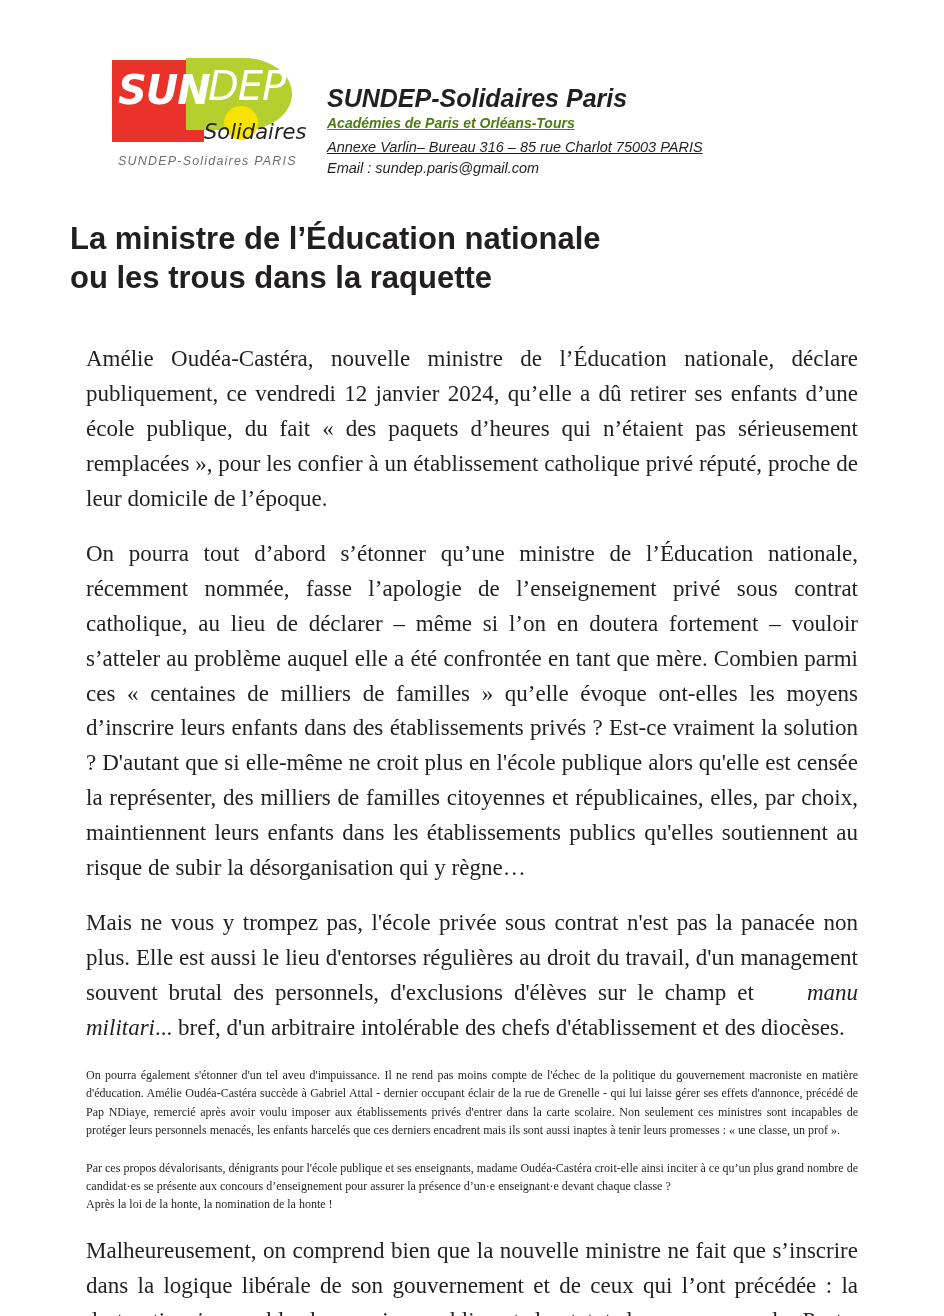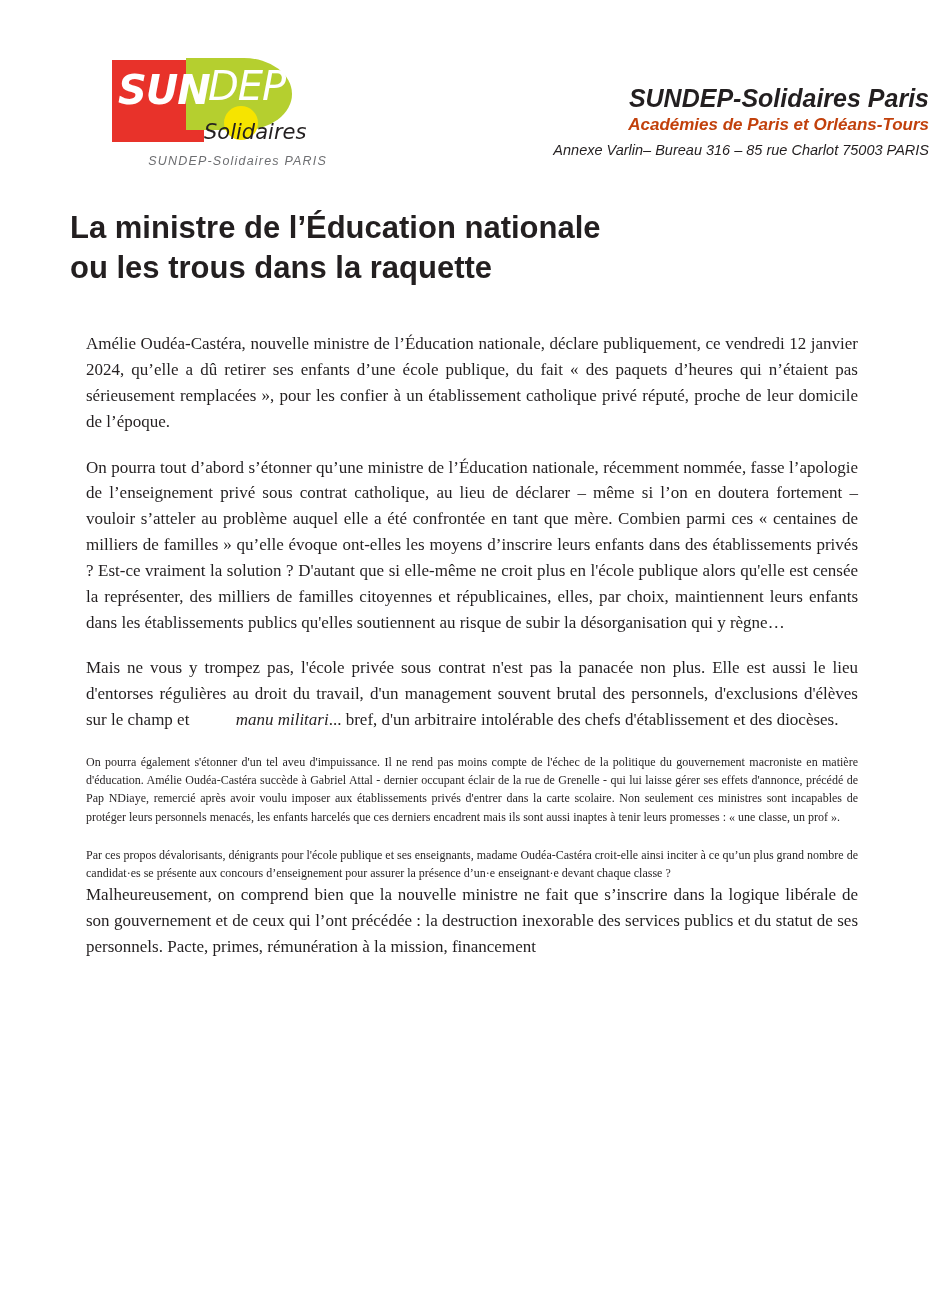--- a/index.html
+++ b/index.html
@@ -19,22 +19,21 @@
     min-height: 1316px;
     box-sizing: border-box;
     padding: 0;
     background: #fff;
   }
 
   
   .letterhead {
     display: flex;
     align-items: flex-start;
-    padding: 58px 15px 0 0;
-    text-align: right;
+    padding: 58px 0 0 0;
   }
   .logo-block {
     width: 215px;
     margin-left: 112px;
     flex: 0 0 auto;
     position: relative;
   }
   .logo {
     position: relative;
     width: 180px;
@@ -123,56 +122,57 @@
     font-weight: bold;
     font-style: italic;
     font-size: 25px;
     color: #231f20;
     line-height: 1.15;
   }
   .org-sub {
     font-family: "Liberation Sans", sans-serif;
     font-weight: bold;
     font-style: italic;
-    font-size: 17px;
-    color: #c2410c;
+    font-size: 14px;
+    color: #4d7c0f;
     margin-top: 2px;
     line-height: 1.2;
+    text-decoration: underline;
   }
   .org-addr,
   .org-tel,
   .org-email {
     font-family: "Liberation Sans", sans-serif;
     font-style: italic;
     font-size: 14.5px;
     color: #231f20;
     line-height: 1.45;
   }
-  .org-addr { margin-top: 5px; }
+  .org-addr { margin-top: 5px; text-decoration: underline; }
 
   
   .doc-title {
     font-family: "Liberation Sans", sans-serif;
     font-size: 31px;
     line-height: 1.28;
     color: #231f20;
     margin: 40px 70px 0 70px;
   }
   .doc-title .line { display: block; }
 
   
   .body-copy {
     margin: 44px 86px 0 86px;
   }
   .body-copy p {
     text-align: justify;
     margin: 0 0 20px 0;
     line-height: 1.52;
   }
-  .body-copy p.sz-lg { font-size: 17px; }
+  .body-copy p.sz-lg { font-size: 23px; }
   .body-copy p.sz-sm { font-size: 12px; }
   .body-copy p.tight { margin-bottom: 0; }
   em { font-style: italic; margin-left: 42px; }
 </style>
 </head>
 <body>
 
 <div class="page">
 
   <div class="letterhead">
@@ -186,38 +186,40 @@
         <div class="yellow-dot"></div>
         <div class="solidaires">Solidaires</div>
       </div>
       <div class="logo-caption">SUNDEP-Solidaires PARIS</div>
     </div>
 
     <div class="org-block">
       <div class="org-name">SUNDEP-Solidaires Paris</div>
       <div class="org-sub">Académies de Paris et Orléans-Tours</div>
       <div class="org-addr">Annexe Varlin–  Bureau 316 – 85 rue Charlot 75003 PARIS</div>
+      <div class="org-email">Email : sundep.paris@gmail.com</div>
     </div>
 
   </div>
 
   <h1 class="doc-title">
     <span class="line">La ministre de l’Éducation nationale</span>
     <span class="line">ou les trous dans la raquette</span>
   </h1>
 
   <div class="body-copy">
 
     <p class="sz-lg">Amélie Oudéa-Castéra, nouvelle ministre de l’Éducation nationale, déclare publiquement, ce vendredi 12 janvier 2024, qu’elle a dû retirer ses enfants d’une école publique, du fait « des paquets d’heures qui n’étaient pas sérieusement remplacées », pour les confier à un établissement catholique privé réputé, proche de leur domicile de l’époque.</p>
 
     <p class="sz-lg">On pourra tout d’abord s’étonner qu’une ministre de l’Éducation nationale, récemment nommée, fasse l’apologie de l’enseignement privé sous contrat catholique, au lieu de déclarer – même si l’on en doutera fortement – vouloir s’atteler au problème auquel elle a été confrontée en tant que mère. Combien parmi ces « centaines de milliers de familles » qu’elle évoque ont-elles les moyens d’inscrire leurs enfants dans des établissements privés ? Est-ce vraiment la solution ? D'autant que si elle-même ne croit plus en l'école publique alors qu'elle est censée la représenter, des milliers de familles citoyennes et républicaines, elles, par choix, maintiennent leurs enfants dans les établissements publics qu'elles soutiennent au risque de subir la désorganisation qui y règne…</p>
 
     <p class="sz-lg"><span>Mais ne vous y trompez pas, l'école privée sous contrat n'est pas la panacée non plus. Elle est aussi le lieu d'entorses régulières au droit du travail, d'un management souvent brutal des personnels, d'exclusions d'élèves sur le champ et </span><em>manu militari</em><span>... bref, d'un arbitraire intolérable des chefs d'établissement et des diocèses.</span></p>
 
     <p class="sz-sm">On pourra également s'étonner d'un tel aveu d'impuissance. Il ne rend pas moins compte de l'échec de la politique du gouvernement macroniste en matière d'éducation. Amélie Oudéa-Castéra succède à Gabriel Attal - dernier occupant éclair de la rue de Grenelle - qui lui laisse gérer ses effets d'annonce, précédé de Pap NDiaye, remercié après avoir voulu imposer aux établissements privés d'entrer dans la carte scolaire. Non seulement ces ministres sont incapables de protéger leurs personnels menacés, les enfants harcelés que ces derniers encadrent mais ils sont aussi inaptes à tenir leurs promesses : « une classe, un prof ».</p>
 
     <p class="sz-sm tight">Par ces propos dévalorisants, dénigrants pour l'école publique et ses enseignants, madame Oudéa-Castéra croit-elle ainsi inciter à ce qu’un plus grand nombre de candidat·es se présente aux concours d’enseignement pour assurer la présence d’un·e enseignant·e devant chaque classe ?</p>
+    <p class="sz-sm">Après la loi de la honte, la nomination de la honte !</p>
 
     <p class="sz-lg">Malheureusement, on comprend bien que la nouvelle ministre ne fait que s’inscrire dans la logique libérale de son gouvernement et de ceux qui l’ont précédée : la destruction inexorable des services publics et du statut de ses personnels. Pacte, primes, rémunération à la mission, financement</p>
 
   </div>
 
 </div>
 
 </body></html>

